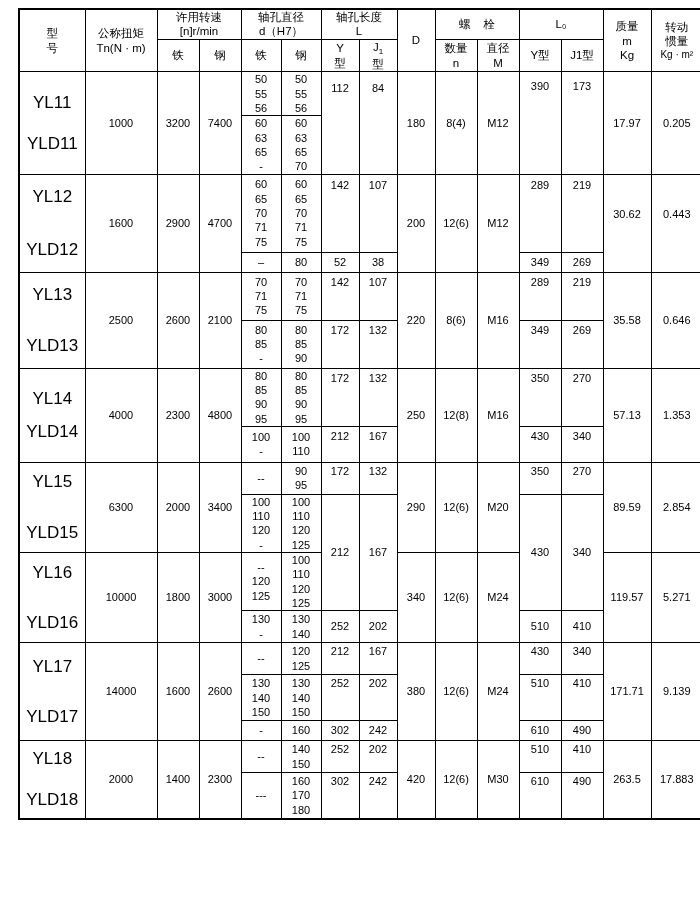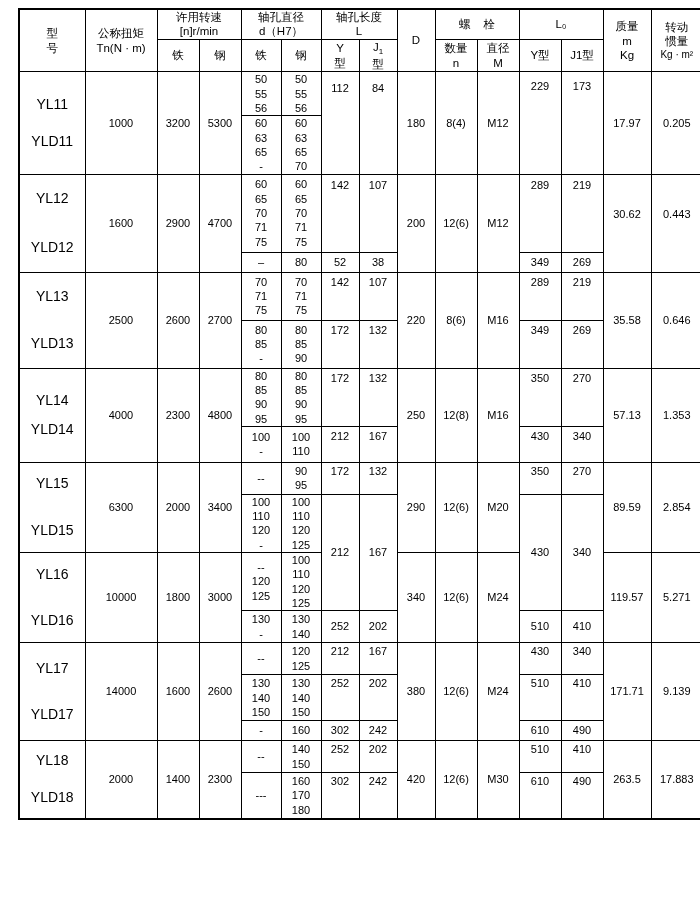--- a/index.html
+++ b/index.html
@@ -39,21 +39,21 @@
     border: 2px solid #000000;
   }
   .hdr td {
     font-size: 11.5px;
     padding: 1px 0;
   }
   .sub {
     font-size: 11px;
   }
   .model {
-    font-size: 14px;
+    font-size: 17px;
   }
   .tiny {
     font-size: 10px;
   }
   .stack {
     display: block;
     line-height: 1.25;
   }
   .sub2 {
     font-size: 8px;
@@ -155,37 +155,37 @@
     <td>J1型</td>
   </tr>
 
   <tr style="height:44px">
     <td rowspan="2" class="model">
       <span class="stack">YL11</span>
       <span class="stack" style="margin-top:20px">YLD11</span>
     </td>
     <td rowspan="2">1000</td>
     <td rowspan="2">3200</td>
-    <td rowspan="2">5300</td>
+    <td rowspan="2">7400</td>
     <td class="lines">
       <span>50</span>
       <span>55</span>
       <span>56</span>
     </td>
     <td class="lines">
       <span>50</span>
       <span>55</span>
       <span>56</span>
     </td>
     <td rowspan="2" style="vertical-align:top;padding-top:10px">112</td>
     <td rowspan="2" style="vertical-align:top;padding-top:10px">84</td>
     <td rowspan="2">180</td>
     <td rowspan="2">8(4)</td>
     <td rowspan="2">M12</td>
-    <td rowspan="2" style="vertical-align:top;padding-top:8px">229</td>
+    <td rowspan="2" style="vertical-align:top;padding-top:8px">390</td>
     <td rowspan="2" style="vertical-align:top;padding-top:8px">173</td>
     <td rowspan="2">17.97</td>
     <td rowspan="2">0.205</td>
   </tr>
   <tr style="height:58px">
     <td class="lines">
       <span>60</span>
       <span>63</span>
       <span>65</span>
       <span>-</span>
@@ -247,21 +247,21 @@
     <td>0.463</td>
   </tr>
 
   <tr style="height:48px">
     <td rowspan="2" class="model">
       <span class="stack">YL13</span>
       <span class="stack" style="margin-top:30px">YLD13</span>
     </td>
     <td rowspan="2">2500</td>
     <td rowspan="2">2600</td>
-    <td rowspan="2">2700</td>
+    <td rowspan="2">2100</td>
     <td class="lines">
       <span>70</span>
       <span>71</span>
       <span>75</span>
     </td>
     <td class="lines">
       <span>70</span>
       <span>71</span>
       <span>75</span>
     </td>

